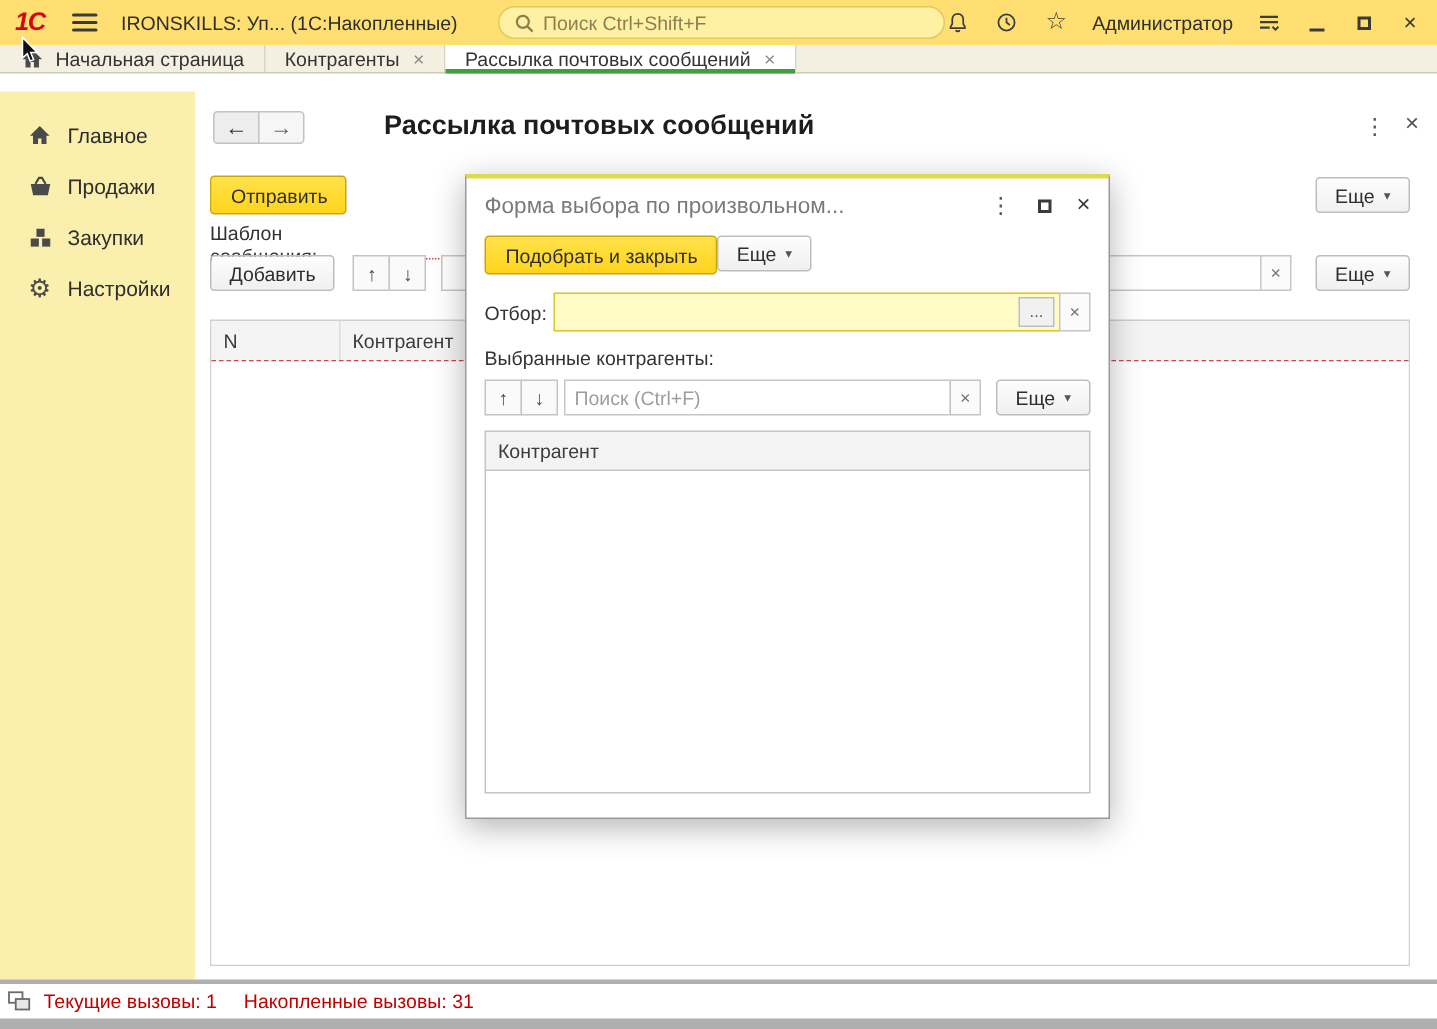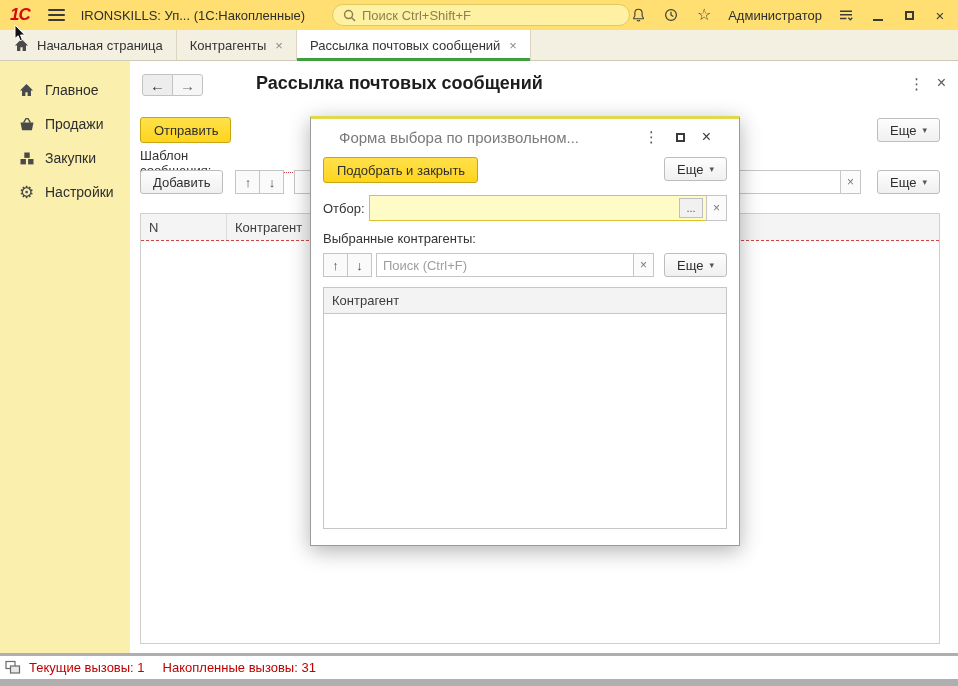--- a/index.html
+++ b/index.html
@@ -17,21 +17,21 @@
   .topbar-search input::placeholder { color:#8d8050; }
   .topbar-right { position:absolute; right:10px; top:0; height:30px; display:flex; align-items:center; gap:15px; }
   .tb-icon { width:18px; height:18px; display:flex; align-items:center; justify-content:center; cursor:pointer; color:#3d3d3d; }
   .star { font-size:16px; line-height:1; }
   .user-name { color:#2e2e2e; cursor:pointer; }
   .win-btn { width:16px; height:22px; display:flex; align-items:center; justify-content:center; cursor:pointer; color:#3a3a3a; font-size:15px; }
   .min-bar { width:10px; height:2px; background:#3a3a3a; margin-top:9px; }
   .max-box { width:9px; height:9px; border:2px solid #3a3a3a; }
 
   
-  .tabbar { position:absolute; top:30px; left:0; right:0; height:31px; background:#F3F0E2; border-bottom:1px solid #CFCBB6; display:flex; }
+  .tabbar { position:absolute; top:30px; left:0; right:0; height:19px; background:#F3F0E2; border-bottom:1px solid #CFCBB6; display:flex; }
   .tab { position:relative; display:flex; align-items:center; gap:7px; padding:0 13px; border-right:1px solid #D9D5C0; cursor:pointer; white-space:nowrap; }
   .tab-close { color:#8a8a8a; font-size:13px; margin-left:2px; cursor:pointer; }
   .tab.active { background:#fff; }
   .tab.active::after { content:""; position:absolute; left:0; right:0; bottom:-1px; height:3px; background:#3F9E3F; }
 
   
   .sidebar { position:absolute; top:61px; left:0; width:130px; bottom:33px; background:#FAEFAD; padding-top:12px; }
   .side-item { display:flex; align-items:center; gap:10px; height:34px; padding-left:18px; font-size:14px; color:#2e2e2e; cursor:pointer; }
   .si { width:17px; height:17px; display:flex; align-items:center; justify-content:center; color:#4a4a4a; }
   .gear-glyph { font-size:17px; line-height:1; color:#4a4a4a; }
@@ -69,27 +69,27 @@
   .lt-more { margin-left:16px; }
 
   .main-table { position:absolute; left:10px; right:18px; top:152px; bottom:9px; border:1px solid #CFCFCF; display:flex; flex-direction:column; }
   .mt-header { height:27px; background:#F4F4F4; border-bottom:1px dashed #CE4545; display:flex; }
   .mt-col-n { width:86px; padding-left:8px; border-right:1px solid #DCDCDC; display:flex; align-items:center; color:#3c3c3c; }
   .mt-col-c { flex:1; padding-left:8px; display:flex; align-items:center; color:#3c3c3c; }
   .mt-body { flex:1; background:#fff; }
 
   
   .dialog { position:absolute; left:310px; top:116px; width:430px; height:430px; background:#fff; border:1px solid #9A9A9A; border-top:3px solid #DFDA4D; box-shadow:0 5px 20px rgba(0,0,0,.3); z-index:20; display:flex; flex-direction:column; }
-  .dlg-titlebar { height:36px; display:flex; align-items:center; padding:0 28px; }
+  .dlg-titlebar { height:36px; display:flex; align-items:center; padding:0 12px; }
   .dlg-title { flex:1; font-size:15px; color:#7a7a7a; white-space:nowrap; overflow:hidden; }
   .dlg-kebab { font-size:15px; color:#555; margin-right:17px; cursor:pointer; }
   .dlg-max { margin-right:17px; cursor:pointer; display:flex; align-items:center; }
   .dlg-close { font-size:16px; color:#3a3a3a; cursor:pointer; }
   .dlg-body { flex:1; display:flex; flex-direction:column; padding:2px 12px 16px; }
-  .dlg-row1 { display:flex; justify-content:space-between; margin-bottom:12px; }
+  .dlg-row1 { display:flex; margin-bottom:12px; }
   .dlg-filter { display:flex; align-items:center; margin-bottom:10px; }
   .filter-label { width:46px; }
   .filter-input { flex:1; height:26px; background:#FFFBC6; border:1px solid #D9C52E; display:flex; align-items:center; justify-content:flex-end; padding:0 3px; }
   .ellipsis-btn { width:24px; height:20px; background:#F1F1F1; border:1px solid #BFBFBF; display:flex; align-items:center; justify-content:center; color:#555; font-size:11px; cursor:pointer; }
   .filter-x { height:26px; }
   .dlg-selected-label { margin-bottom:7px; }
   .dlg-toolbar { display:flex; align-items:center; margin-bottom:10px; }
   .dlg-search { flex:1; margin-left:4px; }
   .dlg-more2 { margin-left:10px; }
   .dlg-table { flex:1; border:1px solid #C6C6C6; display:flex; flex-direction:column; }

